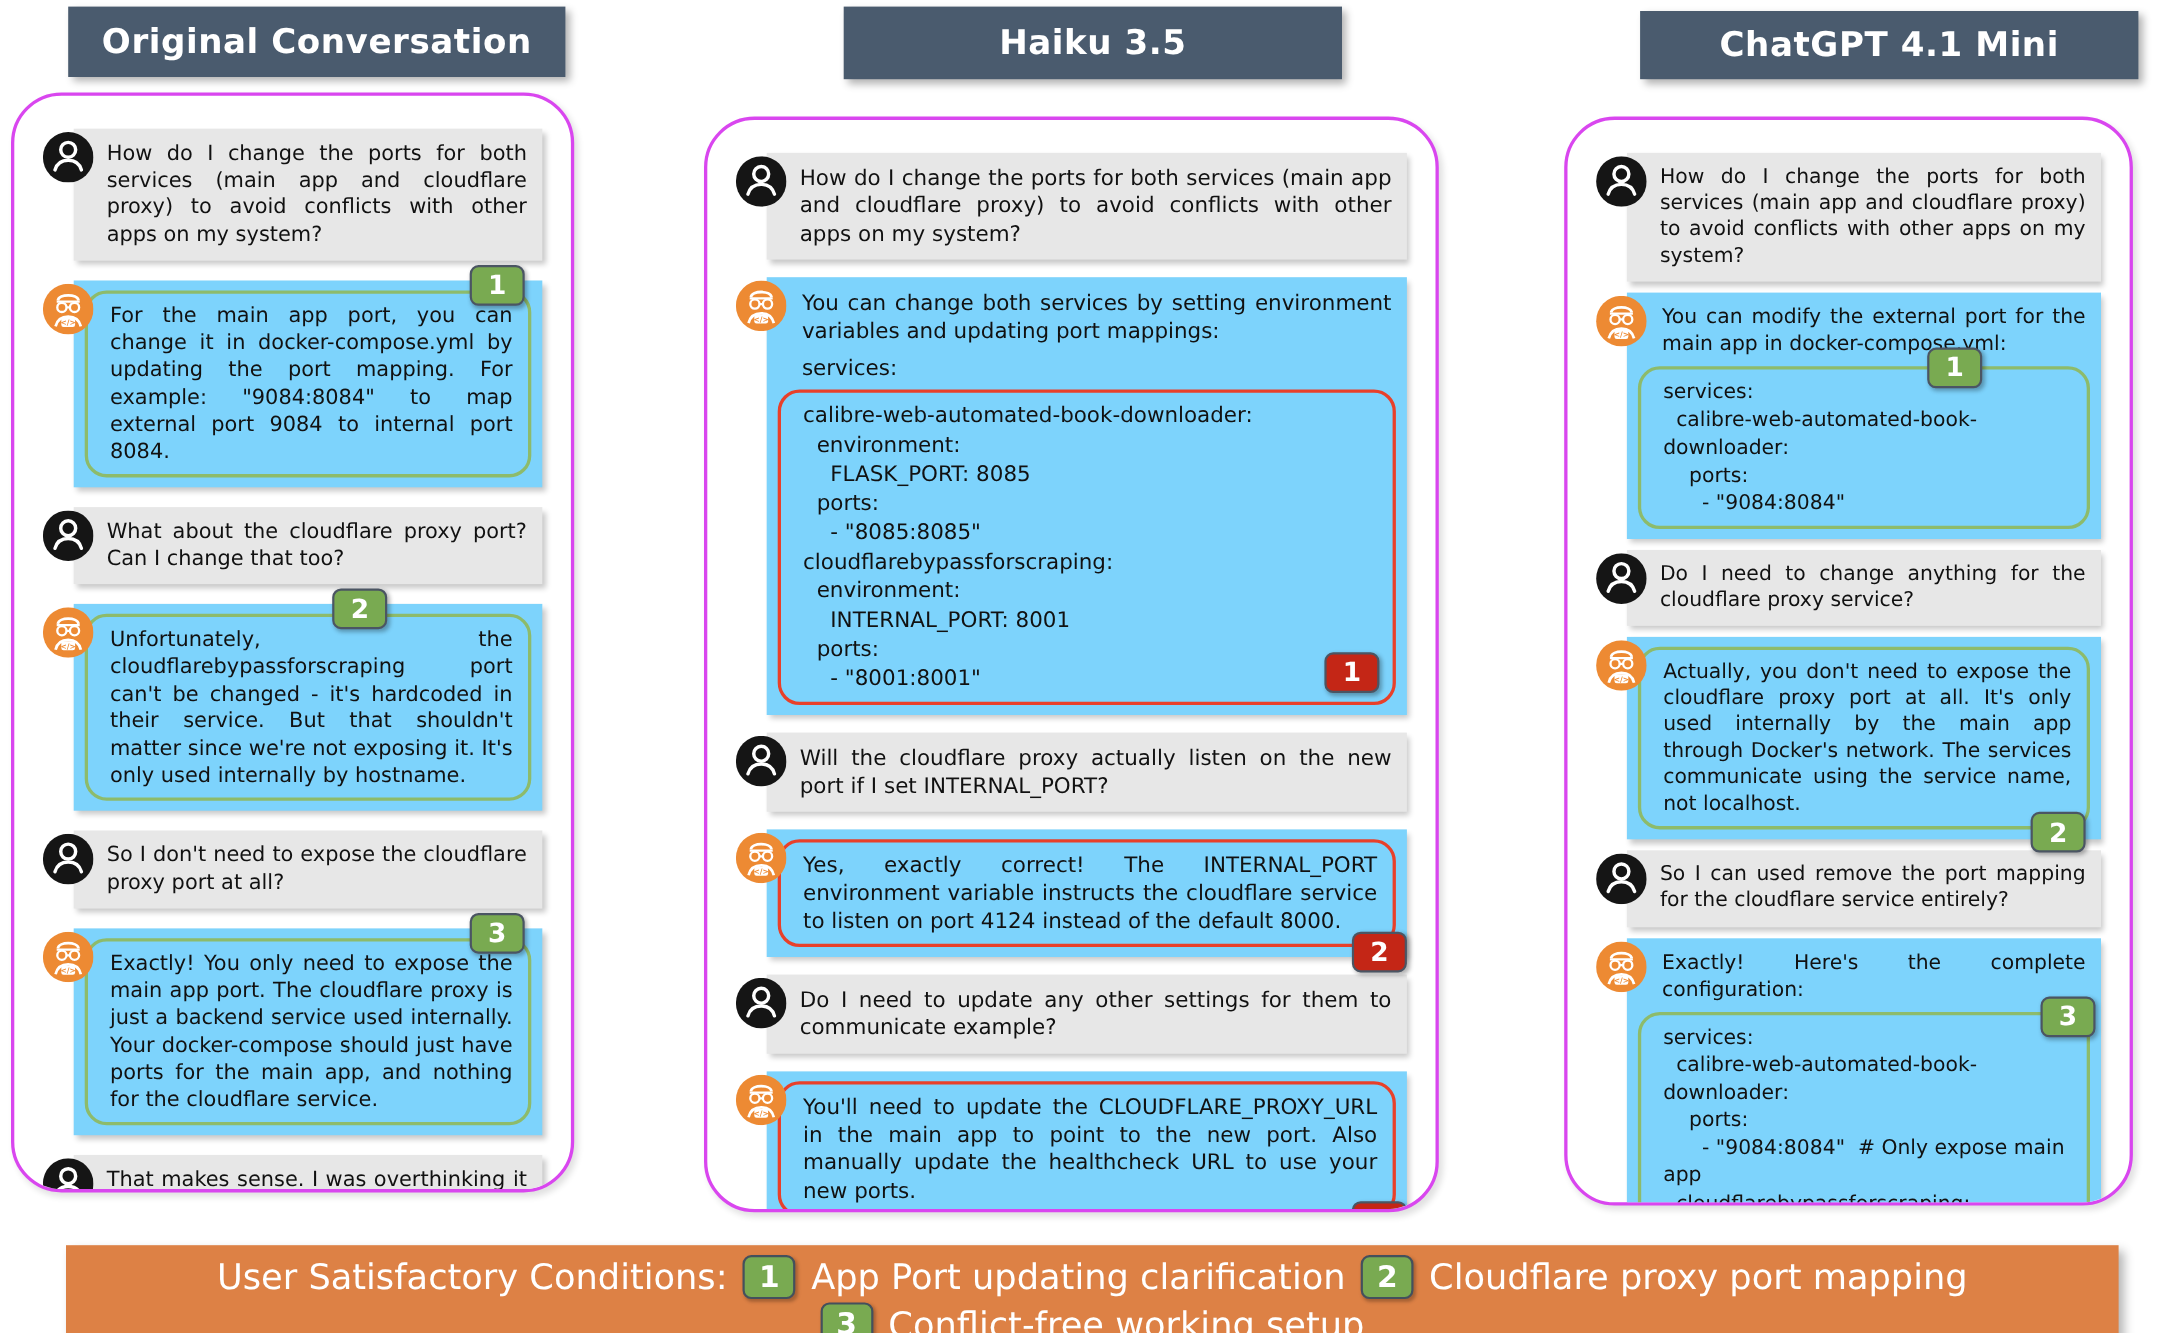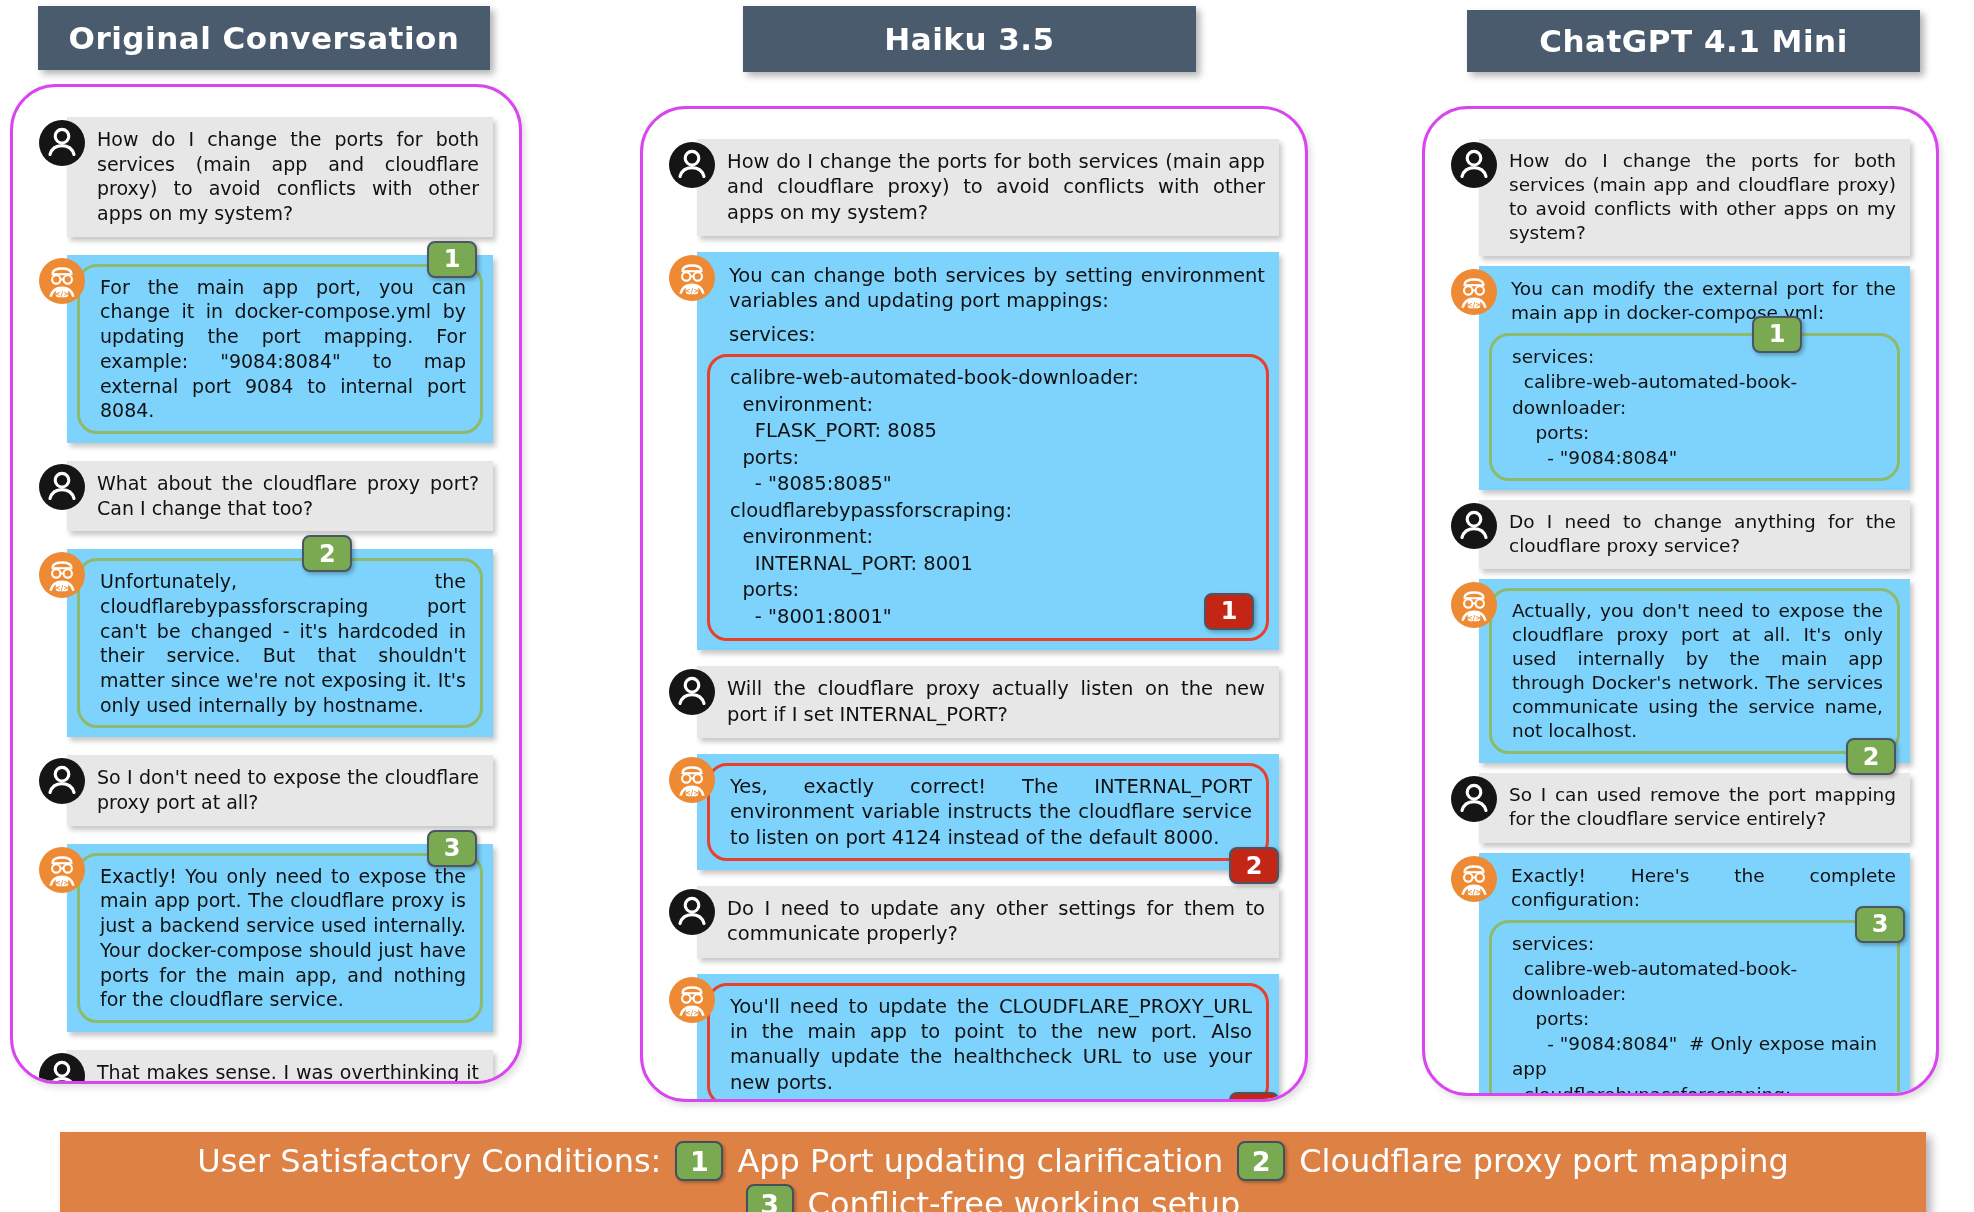--- a/index.html
+++ b/index.html
@@ -3,21 +3,21 @@
 <meta charset="utf-8">
 <style>
   html,body{margin:0;padding:0;}
   body{
     width:1974px;height:1212px;position:relative;background:#ffffff;
     font-family:"DejaVu Sans","Liberation Sans",sans-serif;color:#111;
   }
   .header{
     position:absolute;background:#4a5b6e;color:#fff;display:flex;align-items:center;
     justify-content:center;font-size:31px;font-weight:bold;
-    box-shadow:4px 4px 7px rgba(0,0,0,0.3);letter-spacing:0.5px;
+    box-shadow:4px 4px 7px rgba(0,0,0,0.3);letter-spacing:0.5px;margin-left:24px;
   }
   #header1{left:38px;top:6px;width:452px;height:64px;}
   #header2{left:743px;top:6px;width:453px;height:66px;}
   #header3{left:1467px;top:10px;width:453px;height:62px;}
 
   .panel{
     position:absolute;border:3px solid #d946ef;border-radius:46px;background:#fff;
     padding:30px 26px;box-sizing:border-box;display:flex;flex-direction:column;overflow:hidden;
     box-shadow:3px 4px 6px rgba(0,0,0,0.12);
   }
@@ -267,21 +267,21 @@
   </div>
 
   <div class="msg">
     <span class="avatar">
       <svg viewBox="0 0 44 44" width="46" height="46">
           <circle cx="22" cy="22" r="22" fill="#151515"></circle>
           <circle cx="22" cy="15.5" r="6.5" fill="none" stroke="#fff" stroke-width="3"></circle>
           <path d="M10.5 33c2-7 7.5-8.5 11.5-8.5s9.5 1.5 11.5 8.5" fill="none" stroke="#fff" stroke-width="3" stroke-linecap="round"></path>
         </svg>
     </span>
-    <div class="bubble user-bubble">Do I need to update any other settings for them to communicate properly?</div>
+    <div class="bubble user-bubble">Do I need to update any other settings for them to communicate example?</div>
   </div>
 
   <div class="msg">
     <span class="avatar">
       <svg viewBox="0 0 44 44" width="46" height="46">
           <circle cx="22" cy="22" r="22" fill="#ed8a33"></circle>
           <path d="M13 14.5c1-6 17-6 18 0" stroke="#fff" stroke-width="2.4" fill="none"></path>
           <line x1="12" y1="15.5" x2="32" y2="15.5" stroke="#fff" stroke-width="2"></line>
           <circle cx="16.5" cy="20.5" r="4" stroke="#fff" stroke-width="2" fill="none"></circle>
           <circle cx="27.5" cy="20.5" r="4" stroke="#fff" stroke-width="2" fill="none"></circle>

